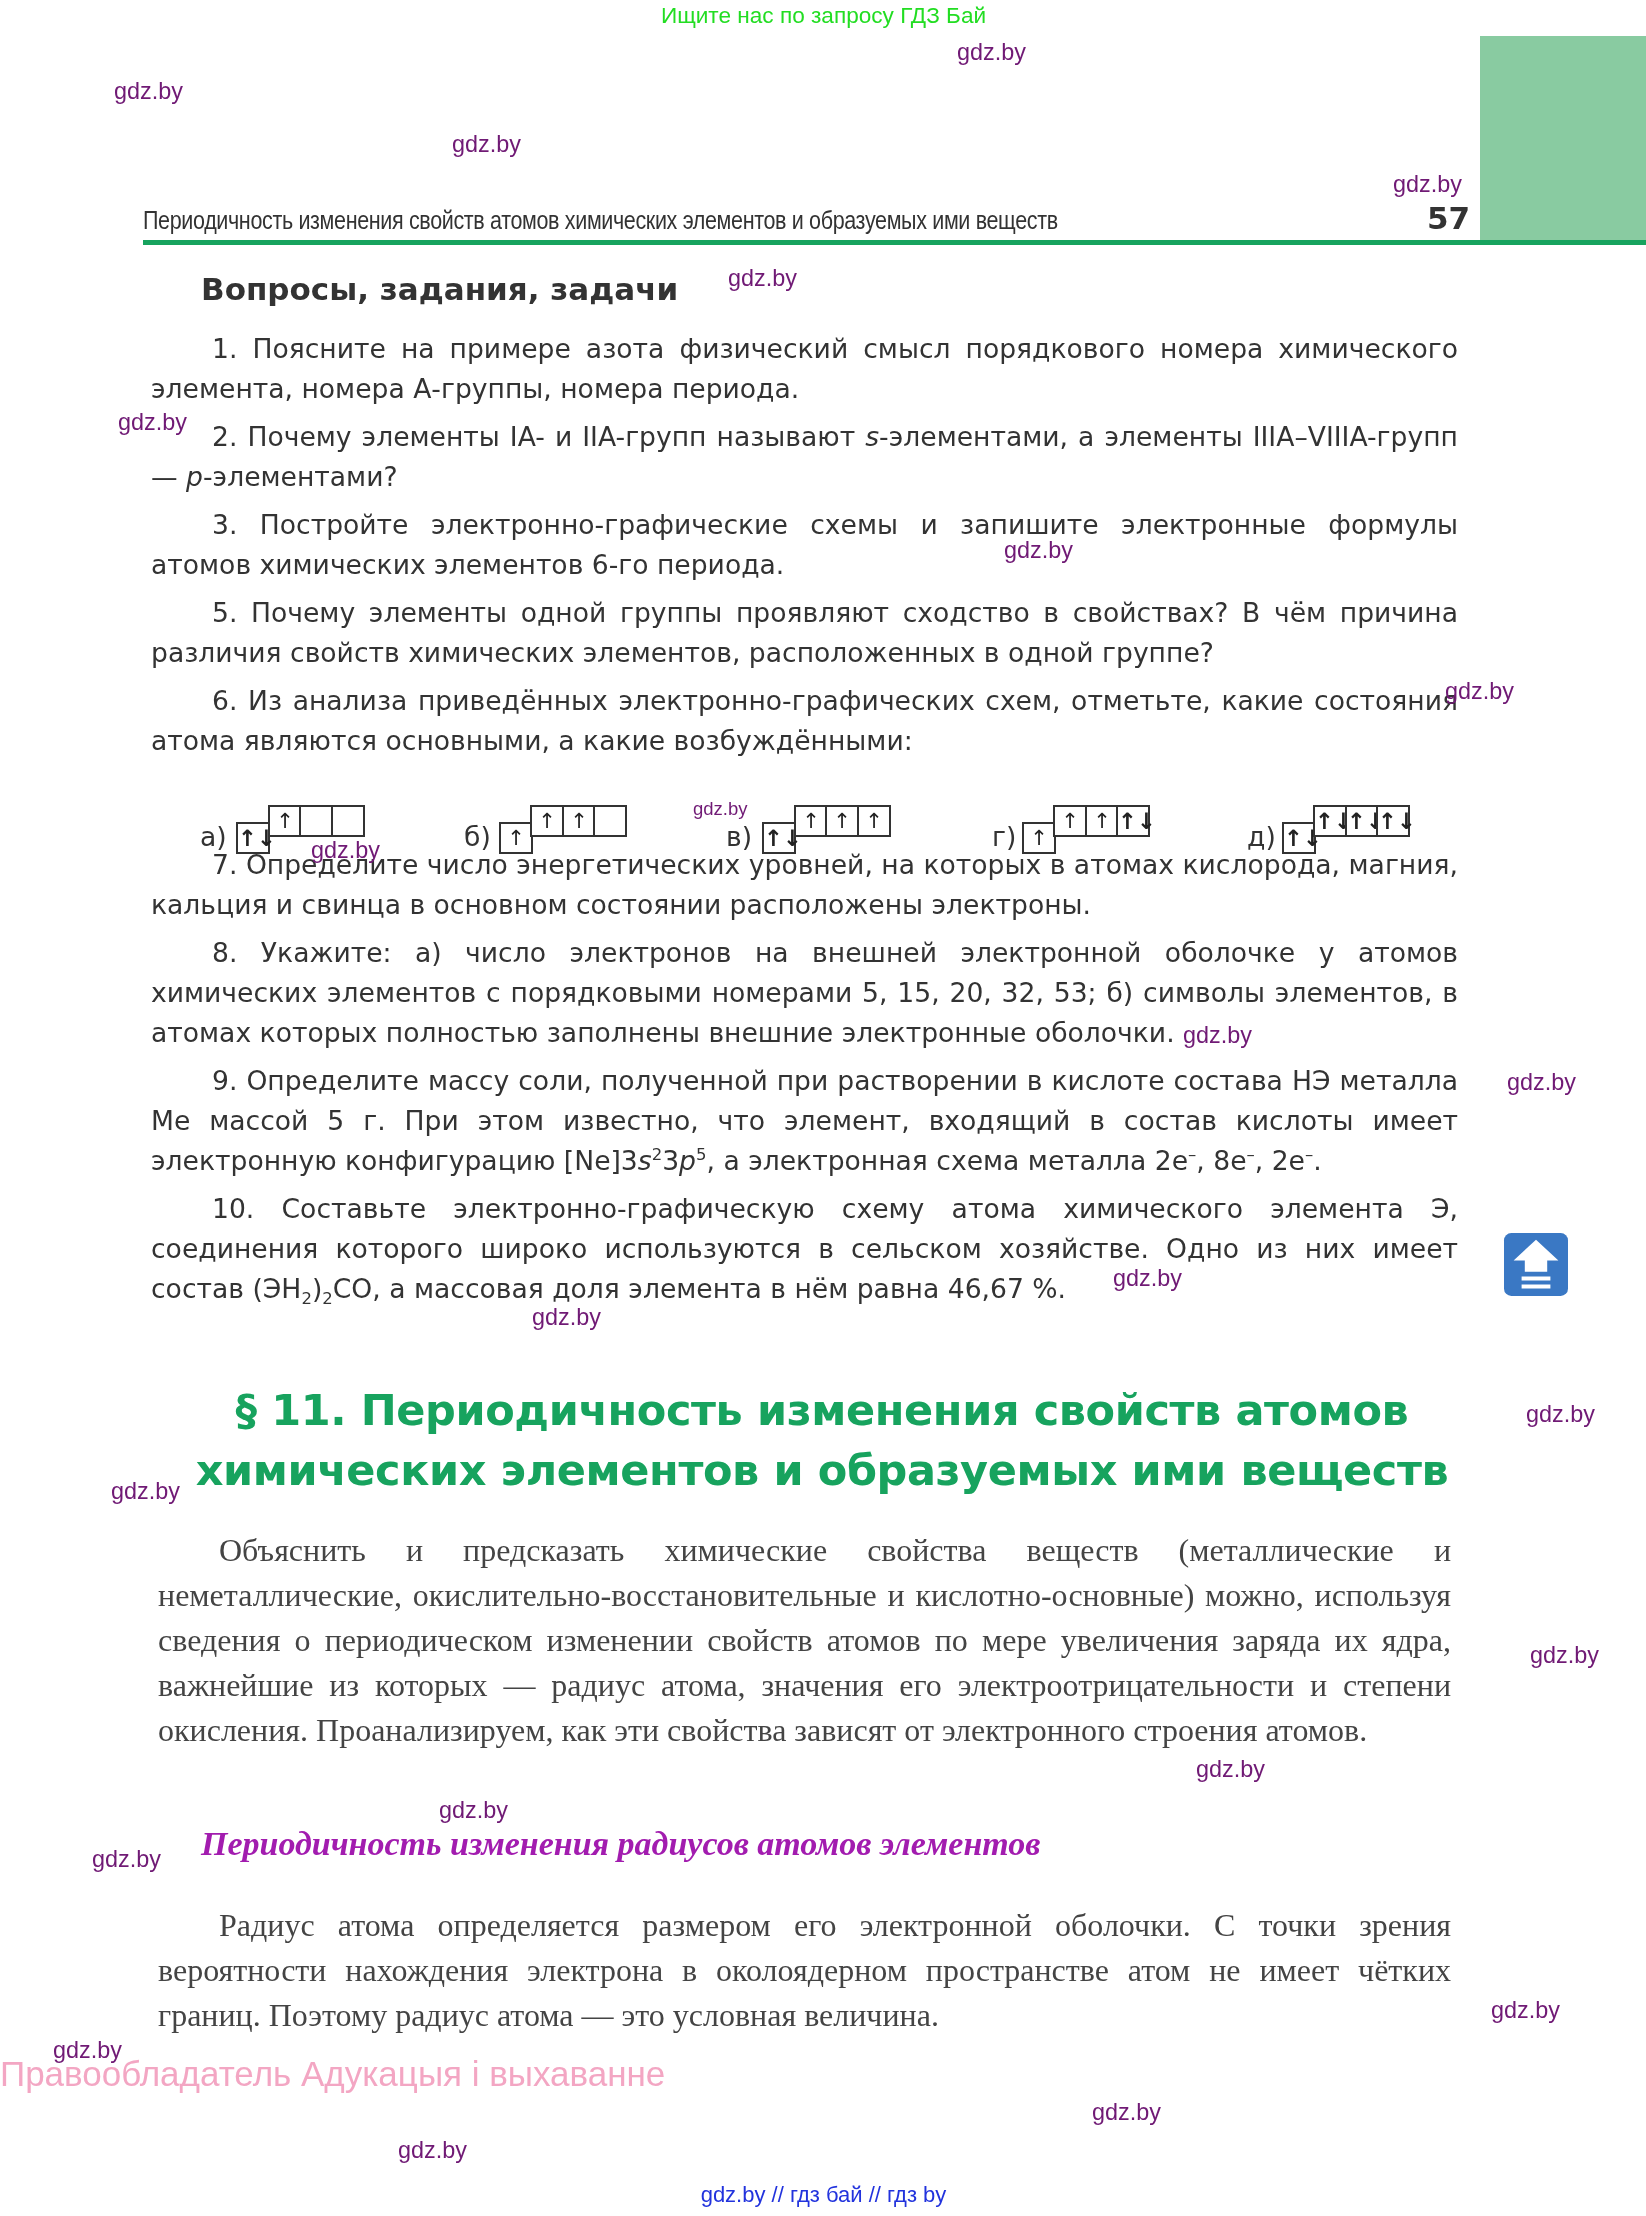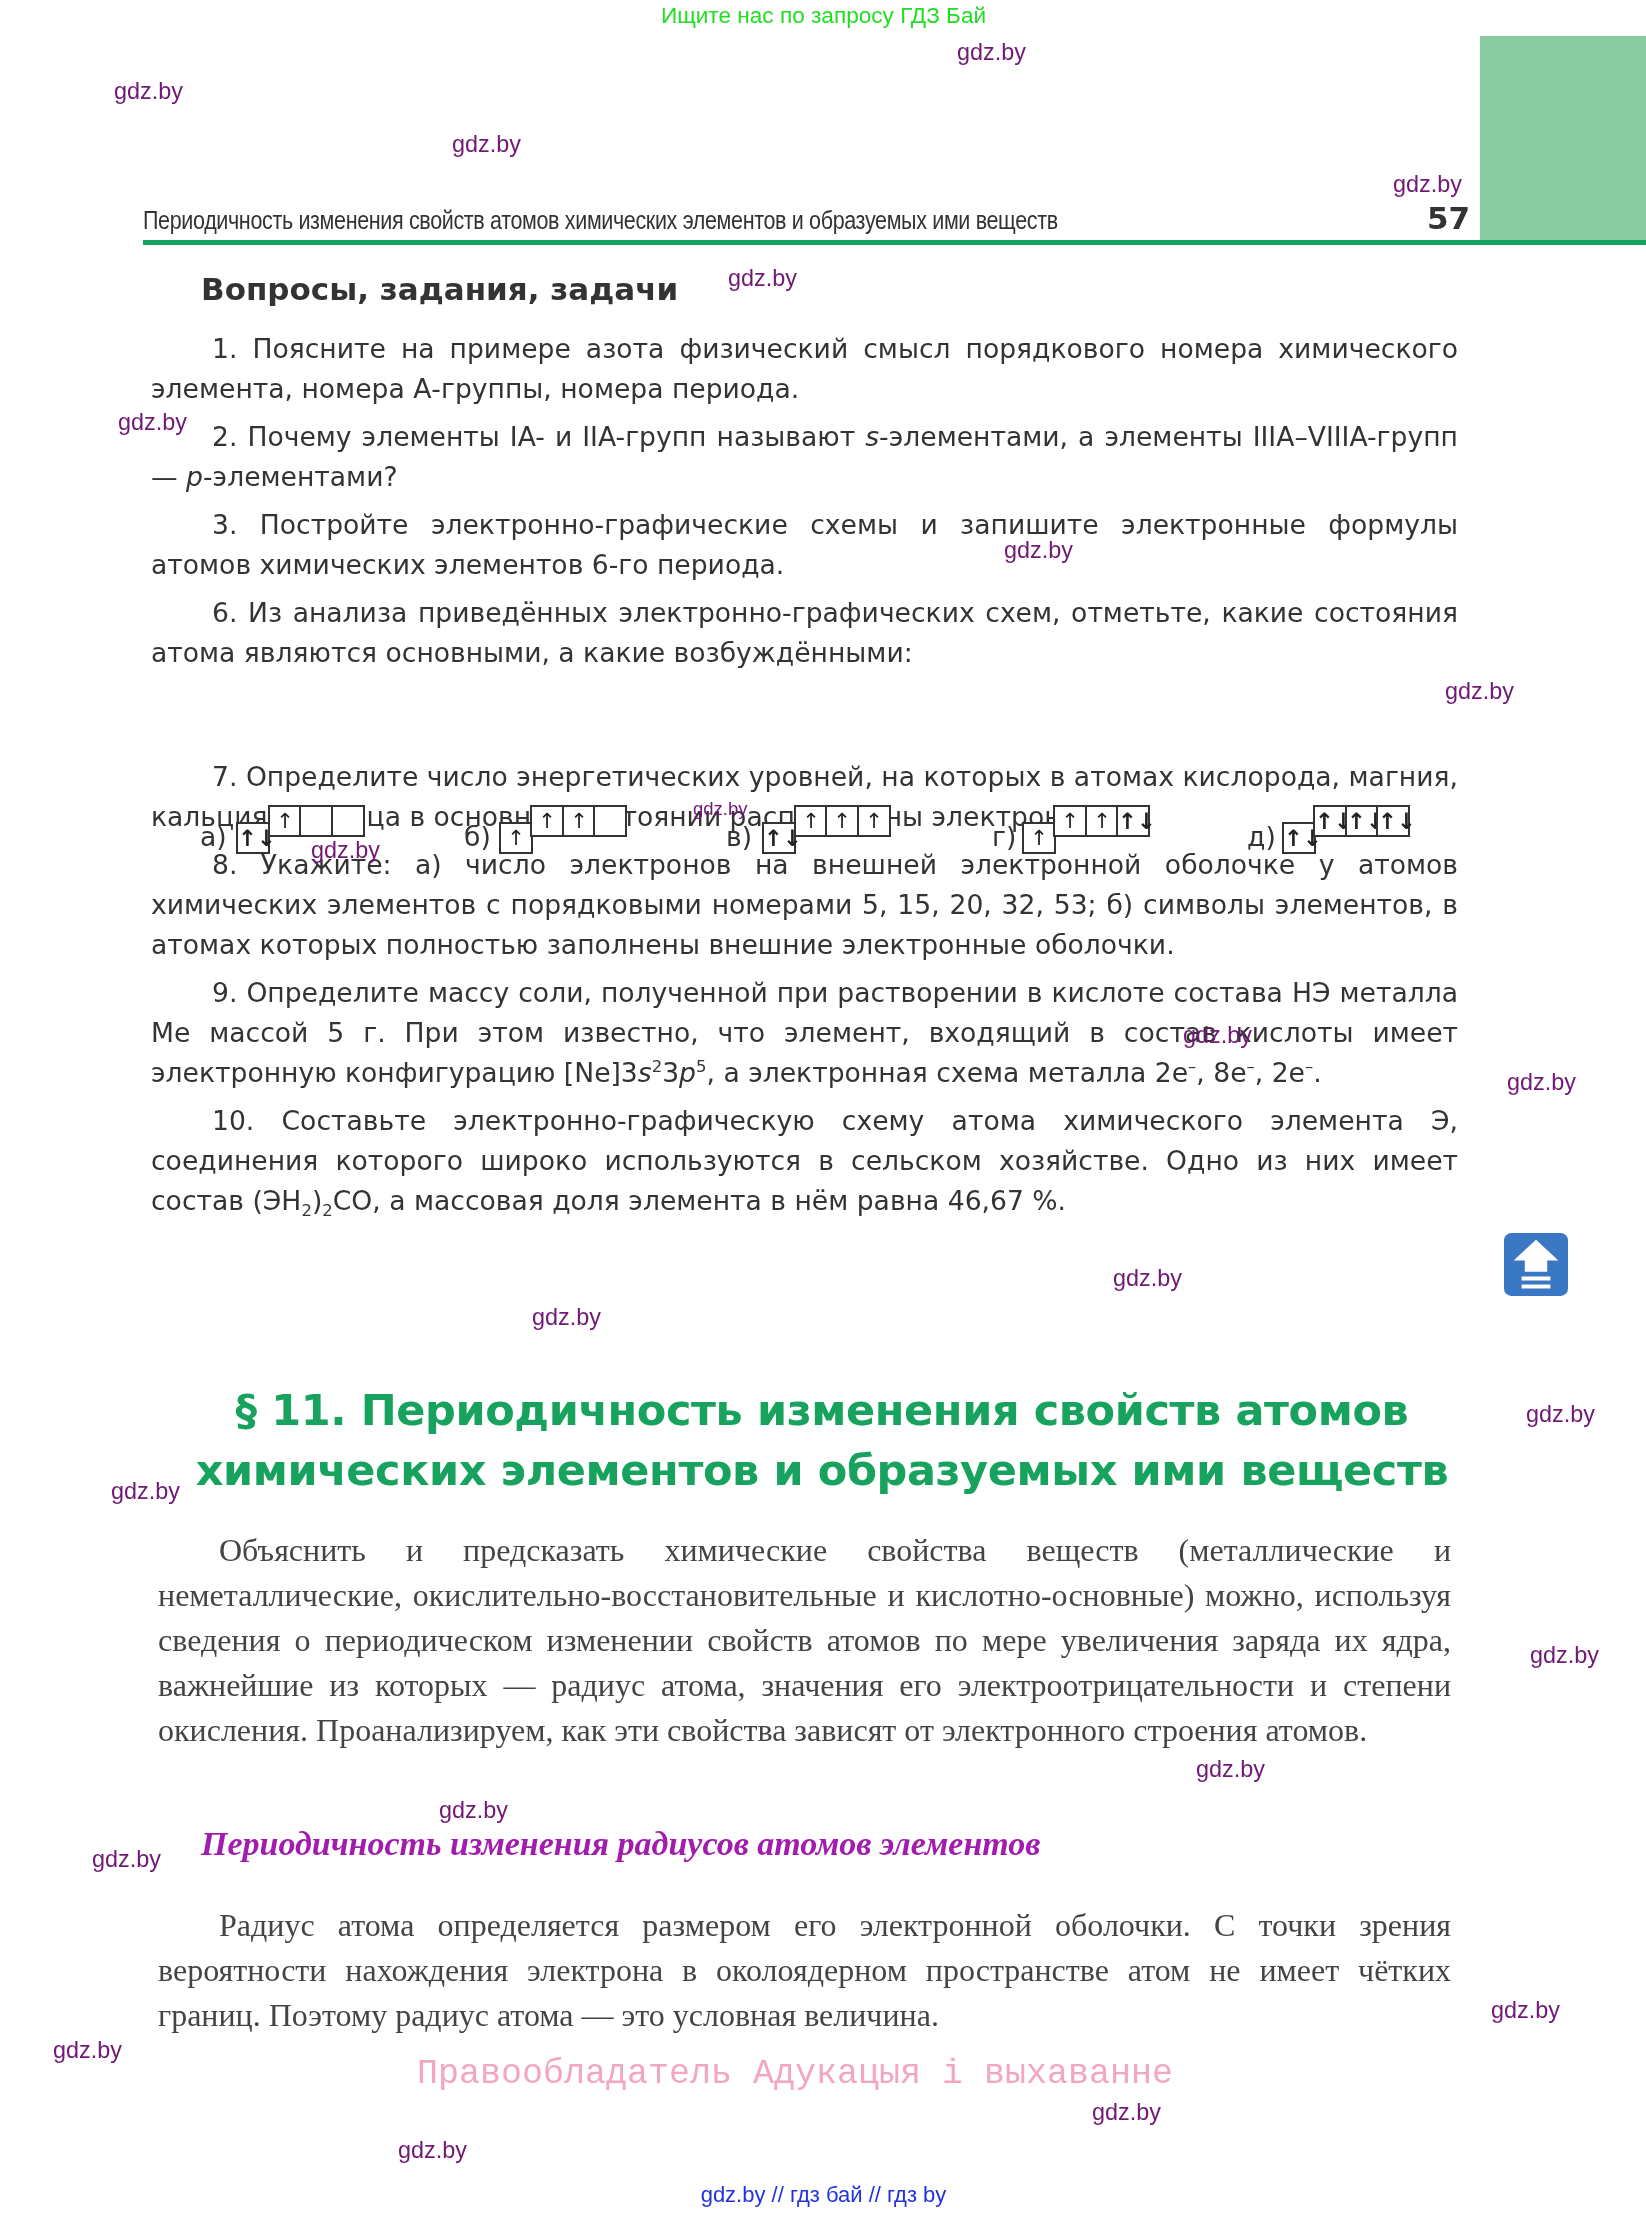--- a/index.html
+++ b/index.html
@@ -27,42 +27,43 @@
   .box.p { top:7.3px; }
   .box.bold { font-weight:bold; font-size:22.6px; }
   .sec-title { position:absolute; left:137px; top:1380px; width:1370px; text-align:center;
                font-size:43px; font-weight:bold; color:#17a35e; line-height:60px; letter-spacing:-0.4px; }
   .serif-body { position:absolute; left:143px; width:1323px; font-family:"Liberation Serif", serif;
                 font-size:32px; line-height:45px; color:#444; text-align:justify; }
   .serif-body p { margin:15px; text-indent:61px; }
   .subhead { position:absolute; left:201px; top:1825px; font-family:"Liberation Serif", serif;
              font-style:italic; font-weight:bold; font-size:34px; color:#a21caf; }
   .upload-btn { position:absolute; left:1504px; top:1233px; width:64px; height:63px; border-radius:7.3px; background:#3a78c4; }
-  .copyright { position:absolute; left:0; top:2054px; width:1590px; text-align:center;
-               font-family:Liberation Mono, monospace; font-size:35px; color:#f3a6c3; }
+  .copyright { position:absolute; left:0; top:2054px; width:1590px; 
+               font-family:Liberation Sans, sans-serif; font-size:35px; color:#f3a6c3; }
   .footer-links { position:absolute; left:0; top:2182px; width:1647px; text-align:center;
                   font-family:"Liberation Sans", sans-serif; font-size:22px; color:#2233dd; }
   sup, sub { font-size:0.62em; line-height:0; }
 </style>
 </head>
 <body>
 
 <div class="top-banner">Ищите нас по запросу ГДЗ Бай</div>
 
 <div class="green-tab"></div>
 <div class="running-head">Периодичность изменения свойств атомов химических элементов и образуемых ими веществ</div>
 <div class="page-num">57</div>
 <div class="rule"></div>
 
 <div class="q-heading">Вопросы, задания, задачи</div>
 
 <div class="qblock">
   <p><span>1.</span> <span>Поясните на примере азота физический смысл порядкового номера химического элемента, номера А-группы, номера периода.</span></p>
   <p><span>2.</span> <span>Почему элементы IA- и IIA-групп называют </span><i>s</i><span>-элементами, а элементы IIIA–VIIIA-групп — </span><i>p</i><span>-элементами?</span></p>
   <p><span>3.</span> <span>Постройте электронно-графические схемы и запишите электронные формулы атомов химических элементов 6-го периода.</span></p>
+  <p><span>5.</span> <span>Почему элементы одной группы проявляют сходство в свойствах? В чём причина различия свойств химических элементов, расположенных в одной группе?</span></p>
   <p><span>6.</span> <span>Из анализа приведённых электронно-графических схем, отметьте, какие состояния атома являются основными, а какие возбуждёнными:</span></p>
   <div style="height:68px"></div>
   <p><span>7.</span> <span>Определите число энергетических уровней, на которых в атомах кислорода, магния, кальция и свинца в основном состоянии расположены электроны.</span></p>
   <p><span>8.</span> <span>Укажите: а) число электронов на внешней электронной оболочке у атомов химических элементов с порядковыми номерами 5, 15, 20, 32, 53; б) символы элементов, в атомах которых полностью заполнены внешние электронные оболочки.</span></p>
   <p><span>9.</span> <span>Определите массу соли, полученной при растворении в кислоте состава НЭ металла Ме массой 5 г. При этом известно, что элемент, входящий в состав кислоты имеет электронную конфигурацию [Ne]3</span><i>s</i><sup>2</sup><span>3</span><i>p</i><sup>5</sup><span>, а электронная схема металла 2e</span><sup>–</sup><span>, 8e</span><sup>–</sup><span>, 2e</span><sup>–</sup><span>.</span></p>
   <p><span>10.</span> <span>Составьте электронно-графическую схему атома химического элемента Э, соединения которого широко используются в сельском хозяйстве. Одно из них имеет состав (ЭН</span><sub>2</sub><span>)</span><sub>2</sub><span>CO, а массовая доля элемента в нём равна 46,67 %.</span></p>
 </div>
 
 <div class="orb-row">
   <div class="orb" style="left:57px">

